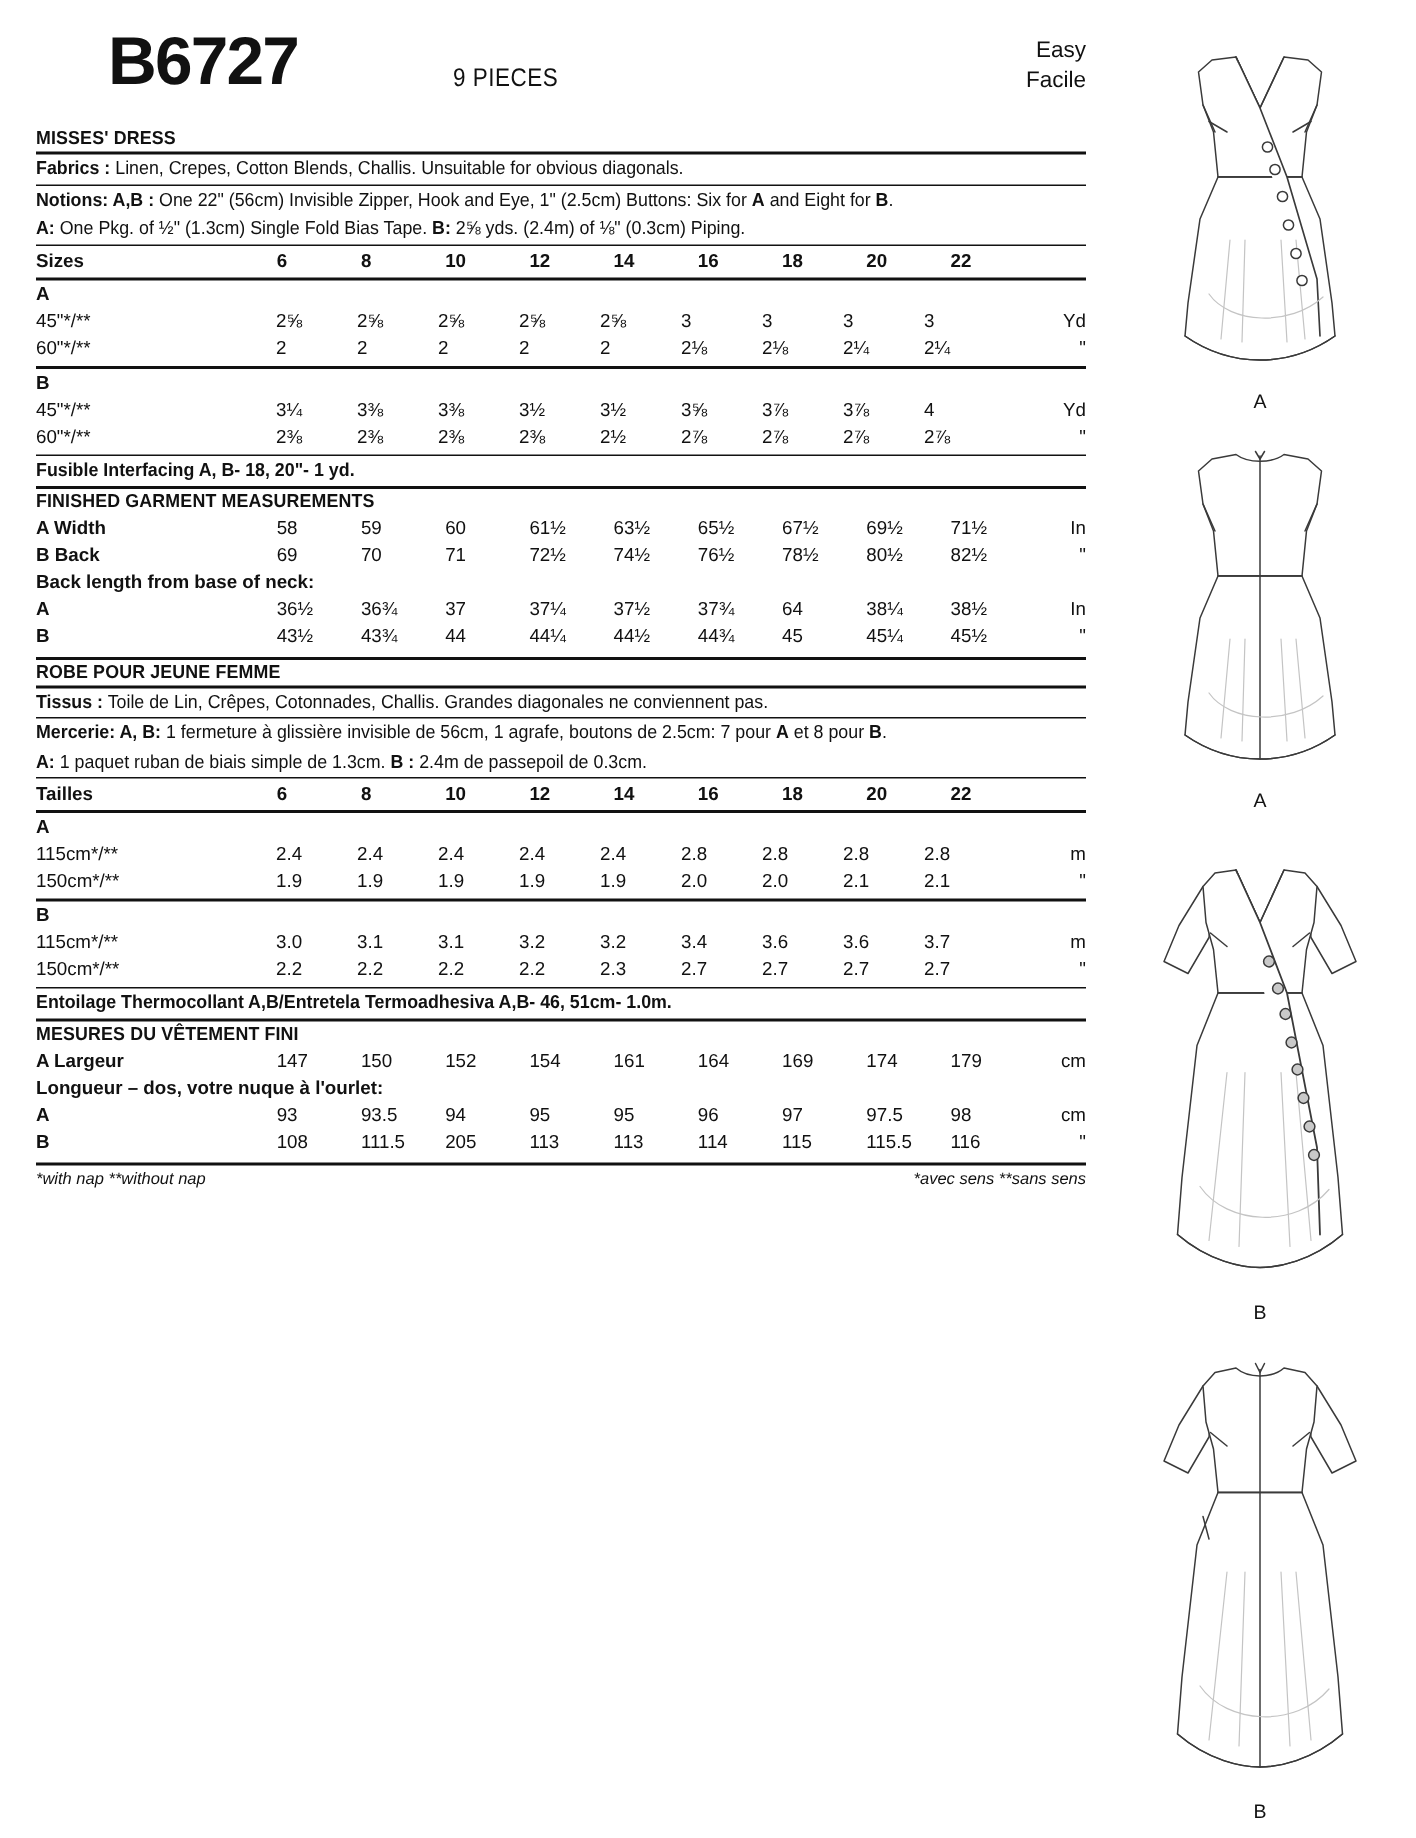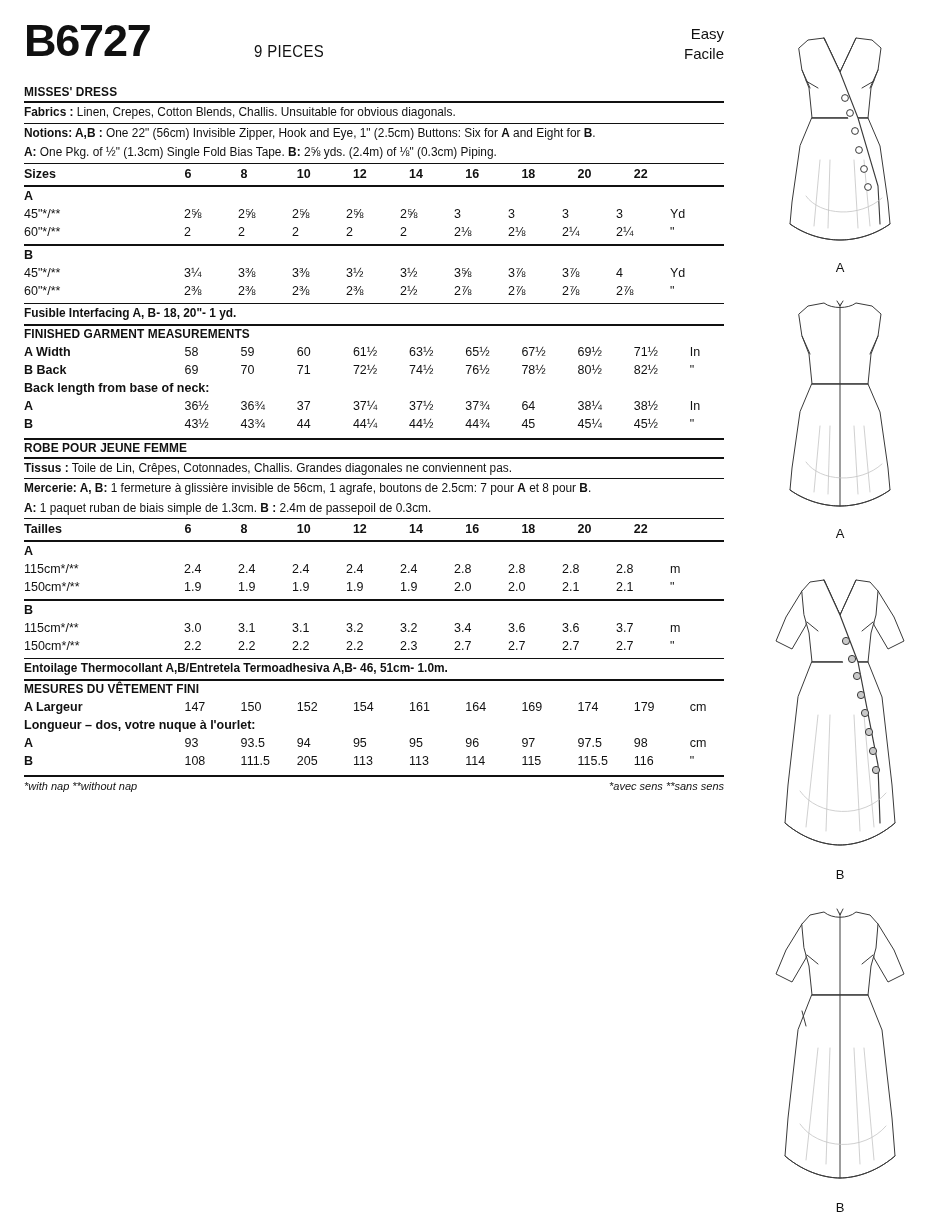--- a/index.html
+++ b/index.html
@@ -20,20 +20,21 @@
   #sheet {
     position: absolute;
     left: 24px; top: 0; width: 700px; height: 1225px;
   }
 
   
   .header-row {
     position: relative;
     height: 62px;
     margin-top: 22px;
+    margin-left: 48px;
   }
   .pattern-number {
     position: absolute; left: 0; top: -4px;
     font-size: 45px; font-weight: 700;
     letter-spacing: -1.2px;
     font-family: "Liberation Sans", sans-serif;
     line-height: 1;
   }
   .pieces {
     position: absolute; left: 230px; top: 20px;
@@ -83,21 +84,21 @@
     line-height: 18px;
     white-space: nowrap;
   }
   td.lab {
     width: 160px;
     font-weight: 400;
     transform-origin: left center;
   }
   td.lab.bold { font-weight: 700; }
   td.num { width: 56px; text-align: left; }
-  td.unit { width: 34px; text-align: left; }
+  td.unit { width: 34px; text-align: right; }
   tr.hdr td { font-weight: 700; height: 21px; line-height: 21px; }
   tr.sub td { font-weight: 700; }
   .spacer3 { height: 3px; }
   .spacer5 { height: 5px; }
 
   
   .footnotes {
     position: relative;
     font-size: 11px;
     padding-top: 3px;

